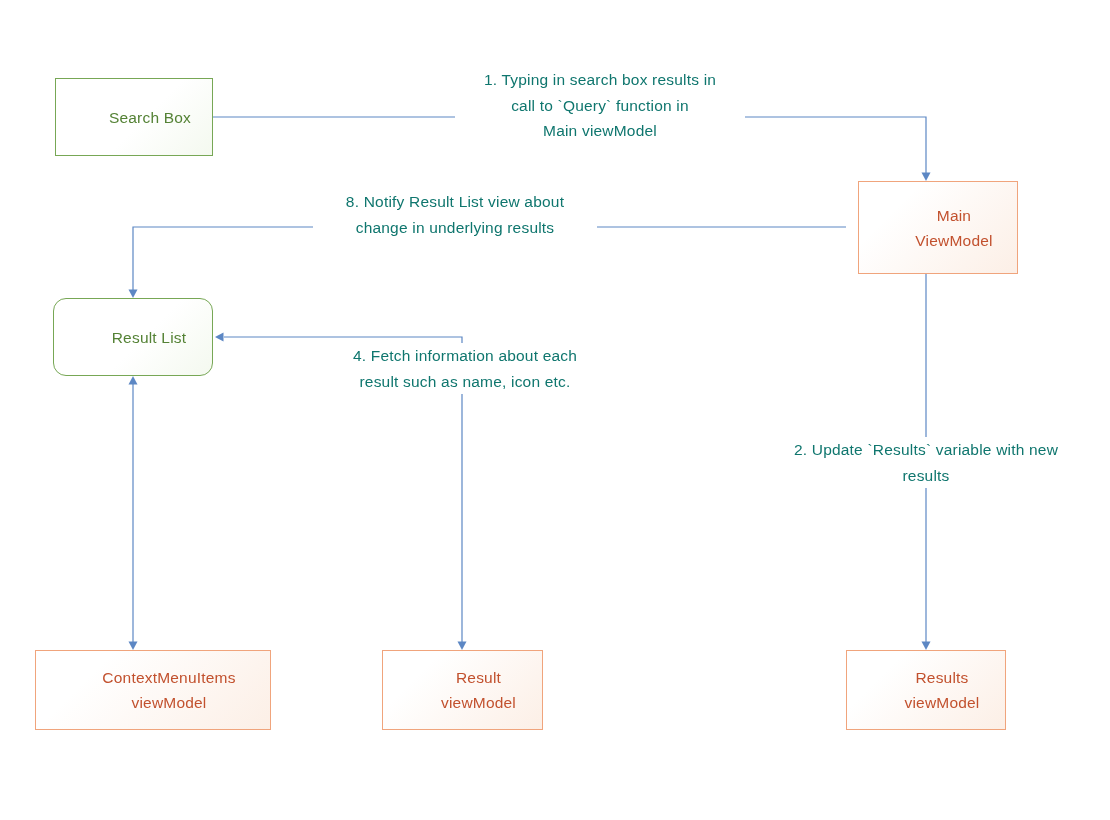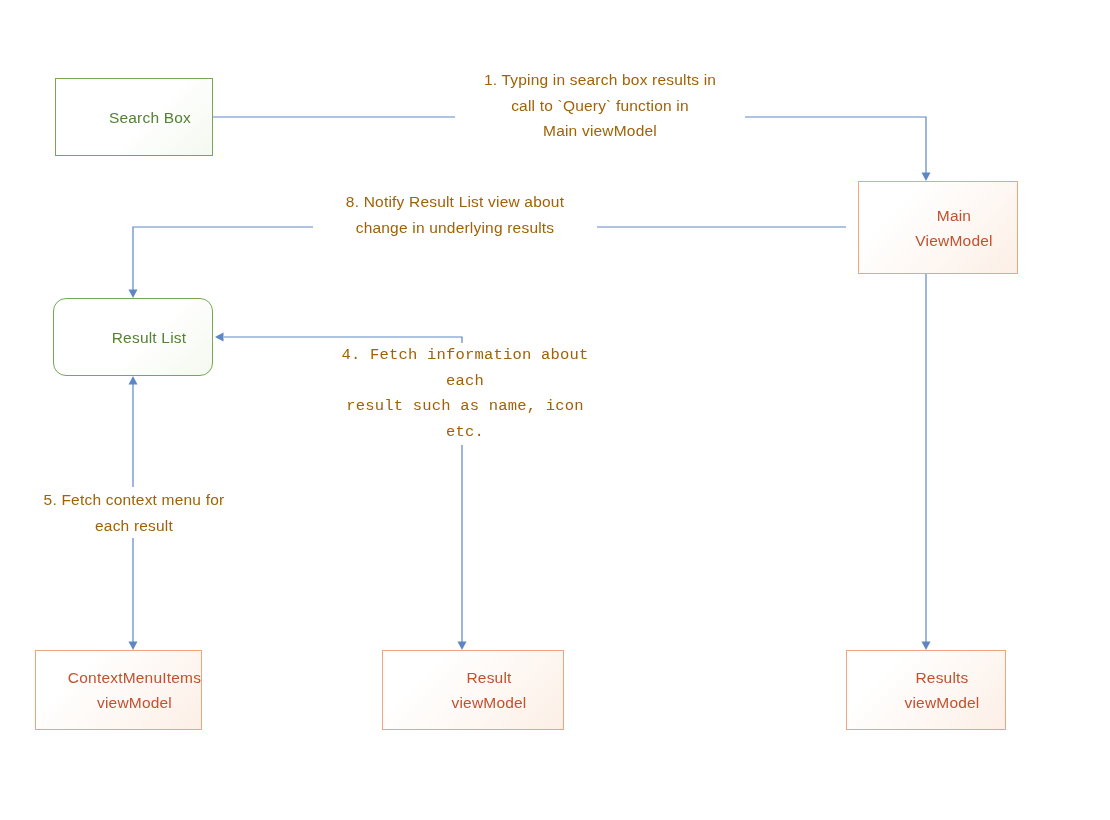--- a/index.html
+++ b/index.html
@@ -39,21 +39,21 @@
   }
   .node.orange {
     border: 1px solid #f0a47c;
     color: #c2512e;
     background: linear-gradient(135deg, #ffffff 25%, #fcefe6 100%);
   }
 
   .annotation {
     position: absolute;
     background: #ffffff;
-    color: #a16207;
+    color: #0f766e;
     font-size: 15.5px;
     line-height: 25.5px;
     text-align: center;
     white-space: pre-line;
     letter-spacing: 0.2px;
   }
 </style>
 </head>
 <body>
 
@@ -95,42 +95,42 @@
 
   <div class="node orange" style="left:846px; top:181px; width:160px; height:93px;margin-left:12px;">
     <span>Main
 ViewModel</span>
   </div>
 
   <div class="node green" style="left:53px; top:298px; width:160px; height:78px;border-radius:13px;">
     <span>Result List</span>
   </div>
 
-  <div class="node orange" style="left:35px; top:650px; width:167px; height:80px;">
+  <div class="node orange" style="left:35px; top:650px; width:236px; height:80px;">
     <span>ContextMenuItems
 viewModel</span>
   </div>
 
-  <div class="node orange" style="left:382px; top:650px; width:182px; height:80px;">
+  <div class="node orange" style="left:382px; top:650px; width:161px; height:80px;">
     <span>Result
 viewModel</span>
   </div>
 
   <div class="node orange" style="left:846px; top:650px; width:160px; height:80px;">
     <span>Results
 viewModel</span>
   </div>
 
   <div class="annotation" style="left:455px; top:67px; width:290px;">1. Typing in search box results in
 call to `Query` function in
 Main viewModel</div>
 
+  <div class="annotation" style="left:766px; top:437px; width:320px;">2. Update `Results` variable with new
+results</div>
 
   <div class="annotation" style="left:313px; top:189px; width:284px;">8. Notify Result List view about
 change in underlying results</div>
 
-  <div class="annotation" style="left:323px; top:343px; width:284px;font-family:Liberation Mono, monospace;">4. Fetch information about each
+  <div class="annotation" style="left:323px; top:343px; width:284px;">4. Fetch information about each
 result such as name, icon etc.</div>
 
-  <div class="annotation" style="left:23px; top:487px; width:222px;">5. Fetch context menu for
-each result</div>
 
 </div>
 
 </body></html>

